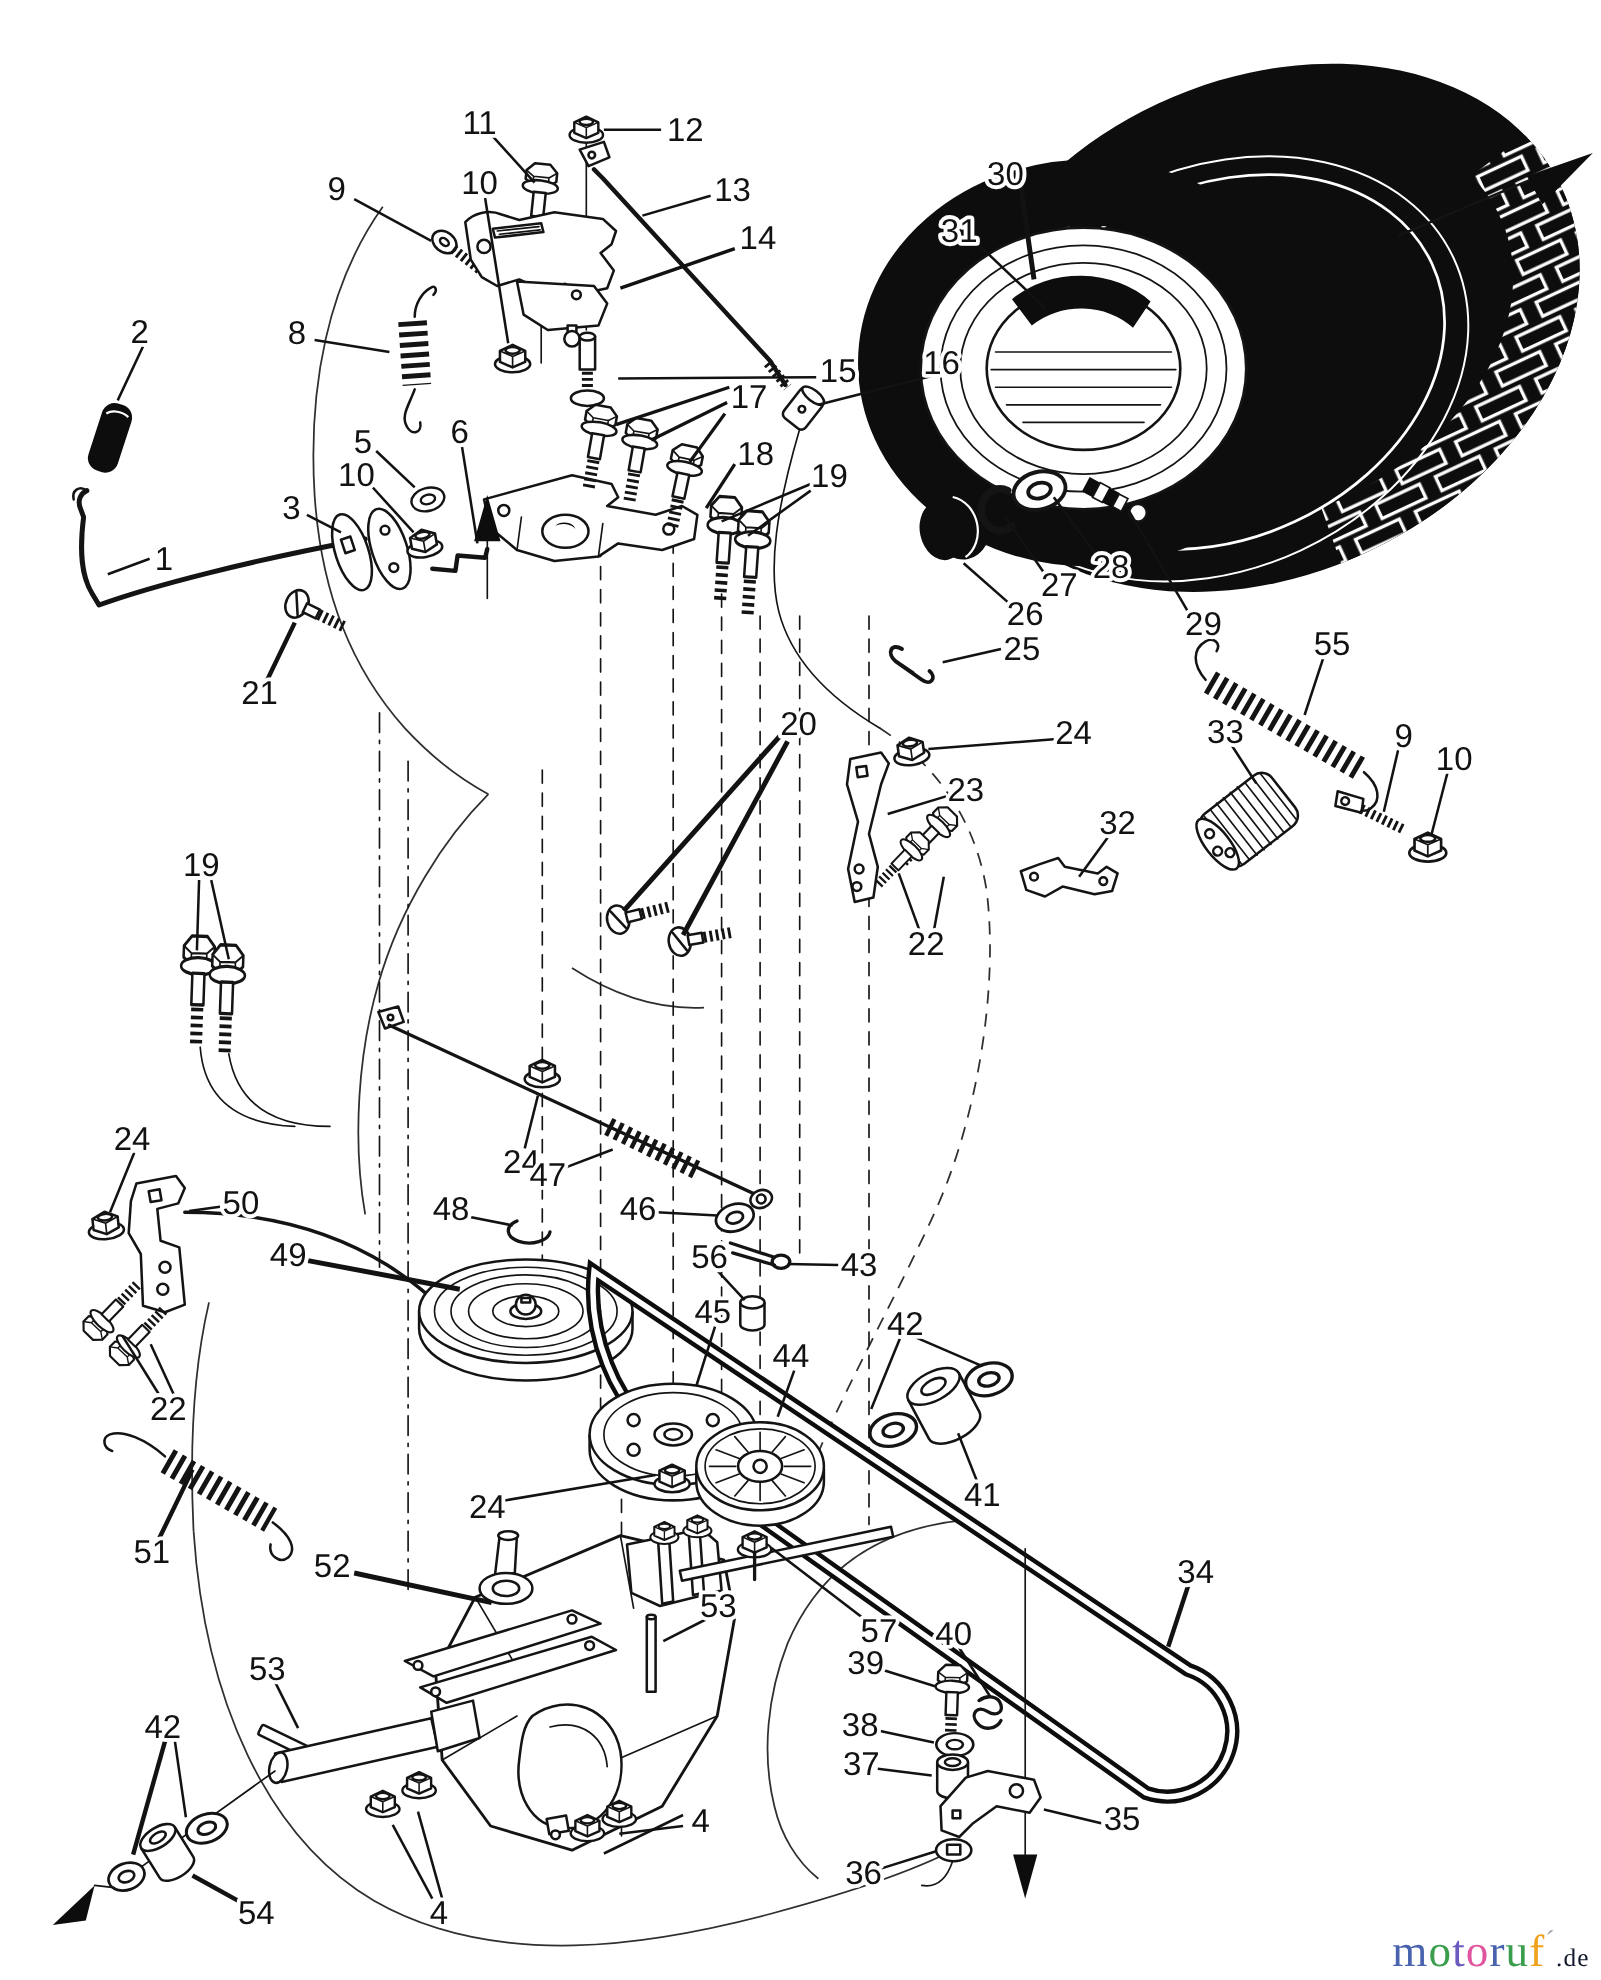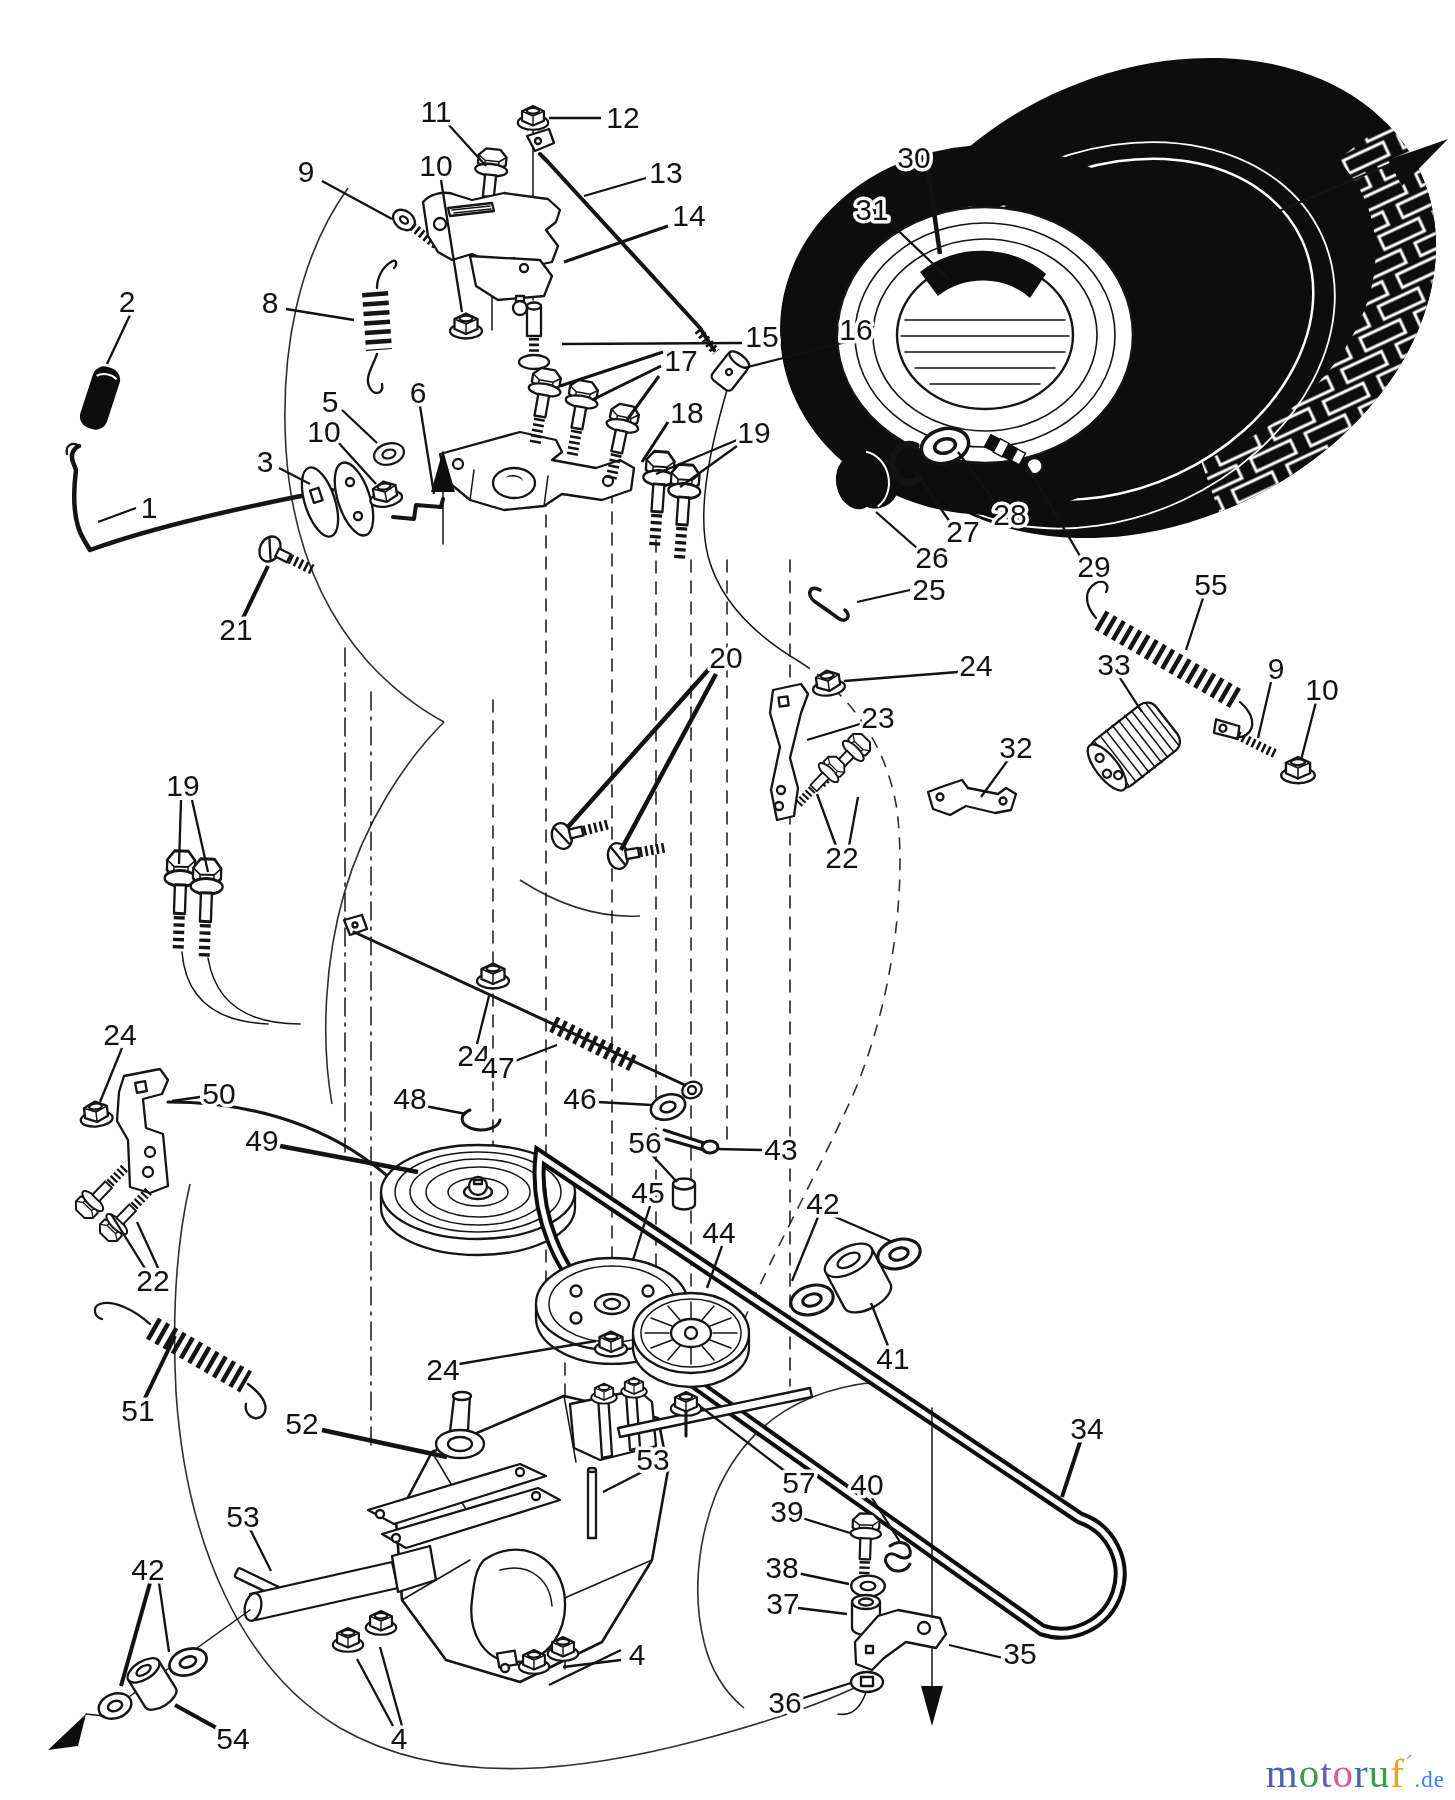--- a/index.html
+++ b/index.html
@@ -14,21 +14,21 @@
   .dash{stroke-dasharray:12 9}
   .dashdot{stroke-dasharray:18 7 3 7}
   .spr{fill:none;stroke:#141414;stroke-dasharray:4.5 5;stroke-linecap:butt}
   .thr{fill:none;stroke:#141414;stroke-dasharray:2.6 3;stroke-linecap:butt}
   .callout{font:30px "Liberation Sans",sans-serif;fill:#121212;text-anchor:middle;
            paint-order:stroke;stroke:#ffffff;stroke-width:7px;stroke-linejoin:round}
   .leader{stroke:#121212;fill:none}
   #watermark{position:absolute;right:10px;bottom:6px;font-family:"Liberation Serif",serif;
              font-size:41px;letter-spacing:1px;user-select:none;line-height:1}
   #watermark .apo{font-size:26px;color:#a7a7a7;vertical-align:14px}
-  #watermark .de{font-size:23px;color:#3b82f6}
+  #watermark .de{font-size:23px;color:#0f172a}
 </style>
 </head>
 <body>
 
 <div class="stage">
 <svg id="diagram" viewBox="0 0 1455 1800" width="1455" height="1800" xmlns="http://www.w3.org/2000/svg">
   <defs>
     <pattern id="tread" width="60" height="42" patternUnits="userSpaceOnUse">
       <rect width="60" height="42" fill="#0d0d0d"></rect>
       <rect x="3" y="4" width="44" height="14" fill="#0d0d0d" stroke="#fff" stroke-width="3"></rect>

